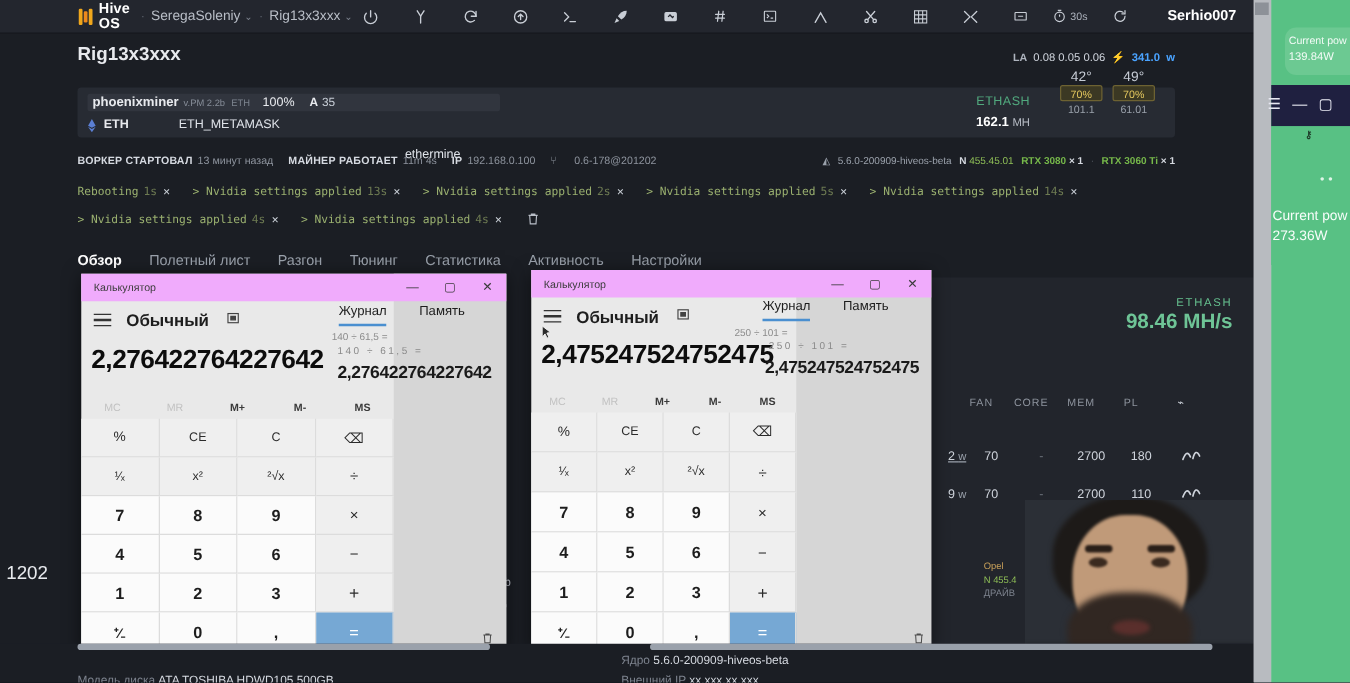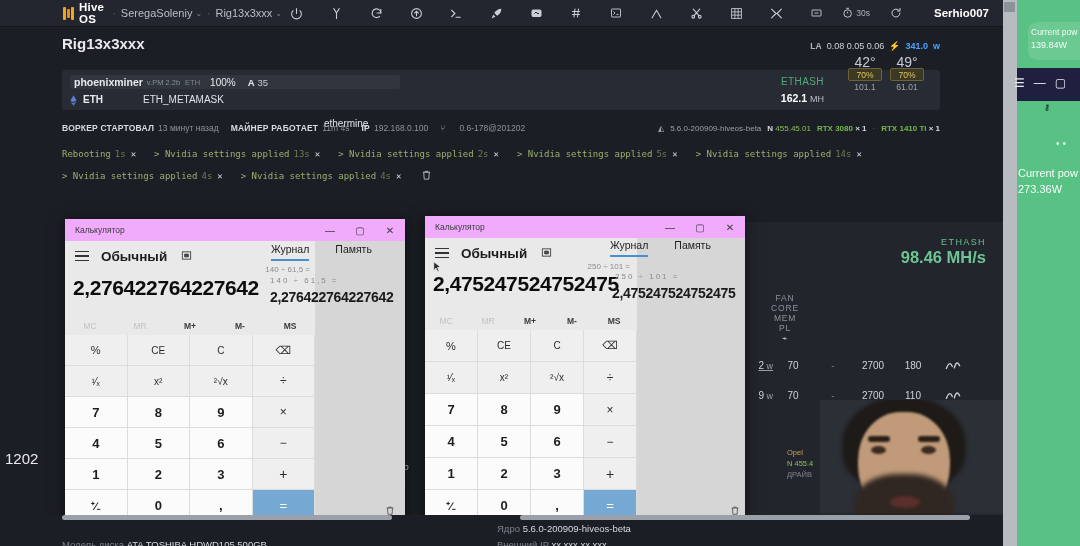--- a/index.html
+++ b/index.html
@@ -70,21 +70,21 @@
 
   .mrow2 { position:absolute; left:8px; top:22px; right:8px; height:15px; display:flex; align-items:center; }
   .coindot { width:7px; height:10px; margin-right:6px; color:#5b7fd4; font-size:10px; line-height:1;}
   .ceth { color:#e8eaee; font-size:10px; font-weight:bold; }
   .cwallet { color:#dfe3e9; font-size:10px; margin-left:40px; }
   .cpool { color:#dfe3e9; font-size:10px; margin-left:100px;margin-top:47px; }
   .chash { position:absolute; right:108px; top:0px; color:#ffffff; font-size:10.5px; font-weight:bold;}
   .chash span { color:#b9bec7; font-weight:normal; font-size:9px; }
 
   .tempbox { position:absolute; top:-14px; width:34px; }
-  .tempbox .tt { color:#c7cdd6; font-size:14px; text-align:center; height:12px; line-height:12px;}
+  .tempbox .tt { color:#c7cdd6; font-size:11px; text-align:center; height:12px; line-height:12px;}
   .tempbox .fan {
     background:#3b3823; border:1px solid #6d6232; color:#e3c75e;
     font-size:8.5px; text-align:center; height:13px; line-height:12px; border-radius:2px;
   }
   .tempbox .ww { color:#9aa1ab; font-size:8.5px; text-align:center; height:13px; line-height:13px;}
 
   
   .statusline { position:absolute; left:62px; top:120px; width:878px; height:16px; display:flex; align-items:center; }
   .st-k { color:#d6dae1; font-size:8.5px; font-weight:bold; letter-spacing:.2px; }
   .st-v { color:#8d939d; font-size:8.5px; margin-left:4px; margin-right:12px;}
@@ -107,21 +107,21 @@
 
   
   .tabs { position:absolute; left:62px; top:193px; width:880px; height:28px; display:flex; align-items:flex-end; gap:22px;}
   .tab { color:#9aa1ab; font-size:11.5px; padding-bottom:6px; cursor:pointer;}
   .tab.active { color:#ffffff; font-weight:bold; }
 
   
   .statpanel { position:absolute; left:745px; top:222px; width:258px; height:300px; background:#22252c;}
   .sp-hash-lbl { position:absolute; right:17px; top:15px; color:#66c08f; font-size:9px; letter-spacing:1.4px;}
   .sp-hash { position:absolute; right:17px; top:26px; color:#6ec496; font-size:16.5px; font-weight:bold;}
-  .sp-cols { position:absolute; left:20px; top:71px; width:238px; display:flex; color:#8d939d; font-size:8.5px; letter-spacing:.8px;flex-direction:column;}
+  .sp-cols { position:absolute; left:20px; top:95px; width:238px; display:flex; color:#8d939d; font-size:8.5px; letter-spacing:.8px;}
   .sp-cols span { width:40px; text-align:center;}
   .sp-row { position:absolute; left:0; width:258px; height:30px; display:flex; align-items:center; font-size:10px; color:#cfd4dc;}
   .sp-row .w { width:28px; text-align:right; color:#9aa1ab; font-size:9px;}
   .sp-row .w b { color:#cfd4dc; font-weight:normal; font-size:10px;}
   .sp-row .c { width:40px; text-align:center;}
   .sp-row .dash { color:#6d737c;}
   .sp-row .icn { color:#cfd4dc; font-size:11px; }
   .sp-1202 { position:absolute; left:5px; top:450px; color:#e8eaee; font-size:15px;}
   .sp-opencl { position:absolute; left:55px; top:447px; font-size:7.5px; line-height:11px;}
   .sp-opencl .o1 { color:#c9a15a; }
@@ -371,21 +371,21 @@
     <span class="st-k">IP</span>
     <span class="st-v">192.168.0.100</span>
     <span class="st-v" style="margin-left:0">⑂</span>
     <span class="st-v" style="margin-left:2px">0.6-178@201202</span>
     <span class="st-right">
       <span class="st-ver">◭</span>
       <span class="st-ver">5.6.0-200909-hiveos-beta</span>
       <span class="st-n"><b>N</b> <span>455.45.01</span></span>
       <span class="gpu-tag"><span>RTX 3080</span> <em>× 1</em></span>
       <span class="dot-sep">·</span>
-      <span class="gpu-tag"><span>RTX 1410 Ti</span> <em>× 1</em></span>
+      <span class="gpu-tag"><span>RTX 3060 Ti</span> <em>× 1</em></span>
     </span>
   </div>
 
   <div class="tagwrap">
     <div class="tagline">
       <span class="tag">
           <span class="tx">Rebooting</span>
           <span class="tsec">1s</span>
           <span class="tclose">✕</span>
         </span>
@@ -422,20 +422,29 @@
           <span class="tclose">✕</span>
         </span>
       <span class="trash">
         <svg width="11" height="12" viewBox="0 0 24 24" fill="none" stroke="#b9bec7" stroke-width="2">
             <path d="M4 6h16M9 6V4h6v2M6 6l1 15h10l1-15"></path>
           </svg>
       </span>
     </div>
   </div>
 
+  <div class="tabs">
+    <div class="tab active">Обзор</div>
+    <div class="tab">Полетный лист</div>
+    <div class="tab">Разгон</div>
+    <div class="tab">Тюнинг</div>
+    <div class="tab">Статистика</div>
+    <div class="tab">Активность</div>
+    <div class="tab">Настройки</div>
+  </div>
 
   <div class="statpanel">
     <div class="sp-hash-lbl">ETHASH</div>
     <div class="sp-hash">98.46 MH/s</div>
     <div class="sp-cols">
       <span>FAN</span>
       <span>CORE</span>
       <span>MEM</span>
       <span>PL</span>
       <span style="color:#cfd4dc;">⌁</span>

